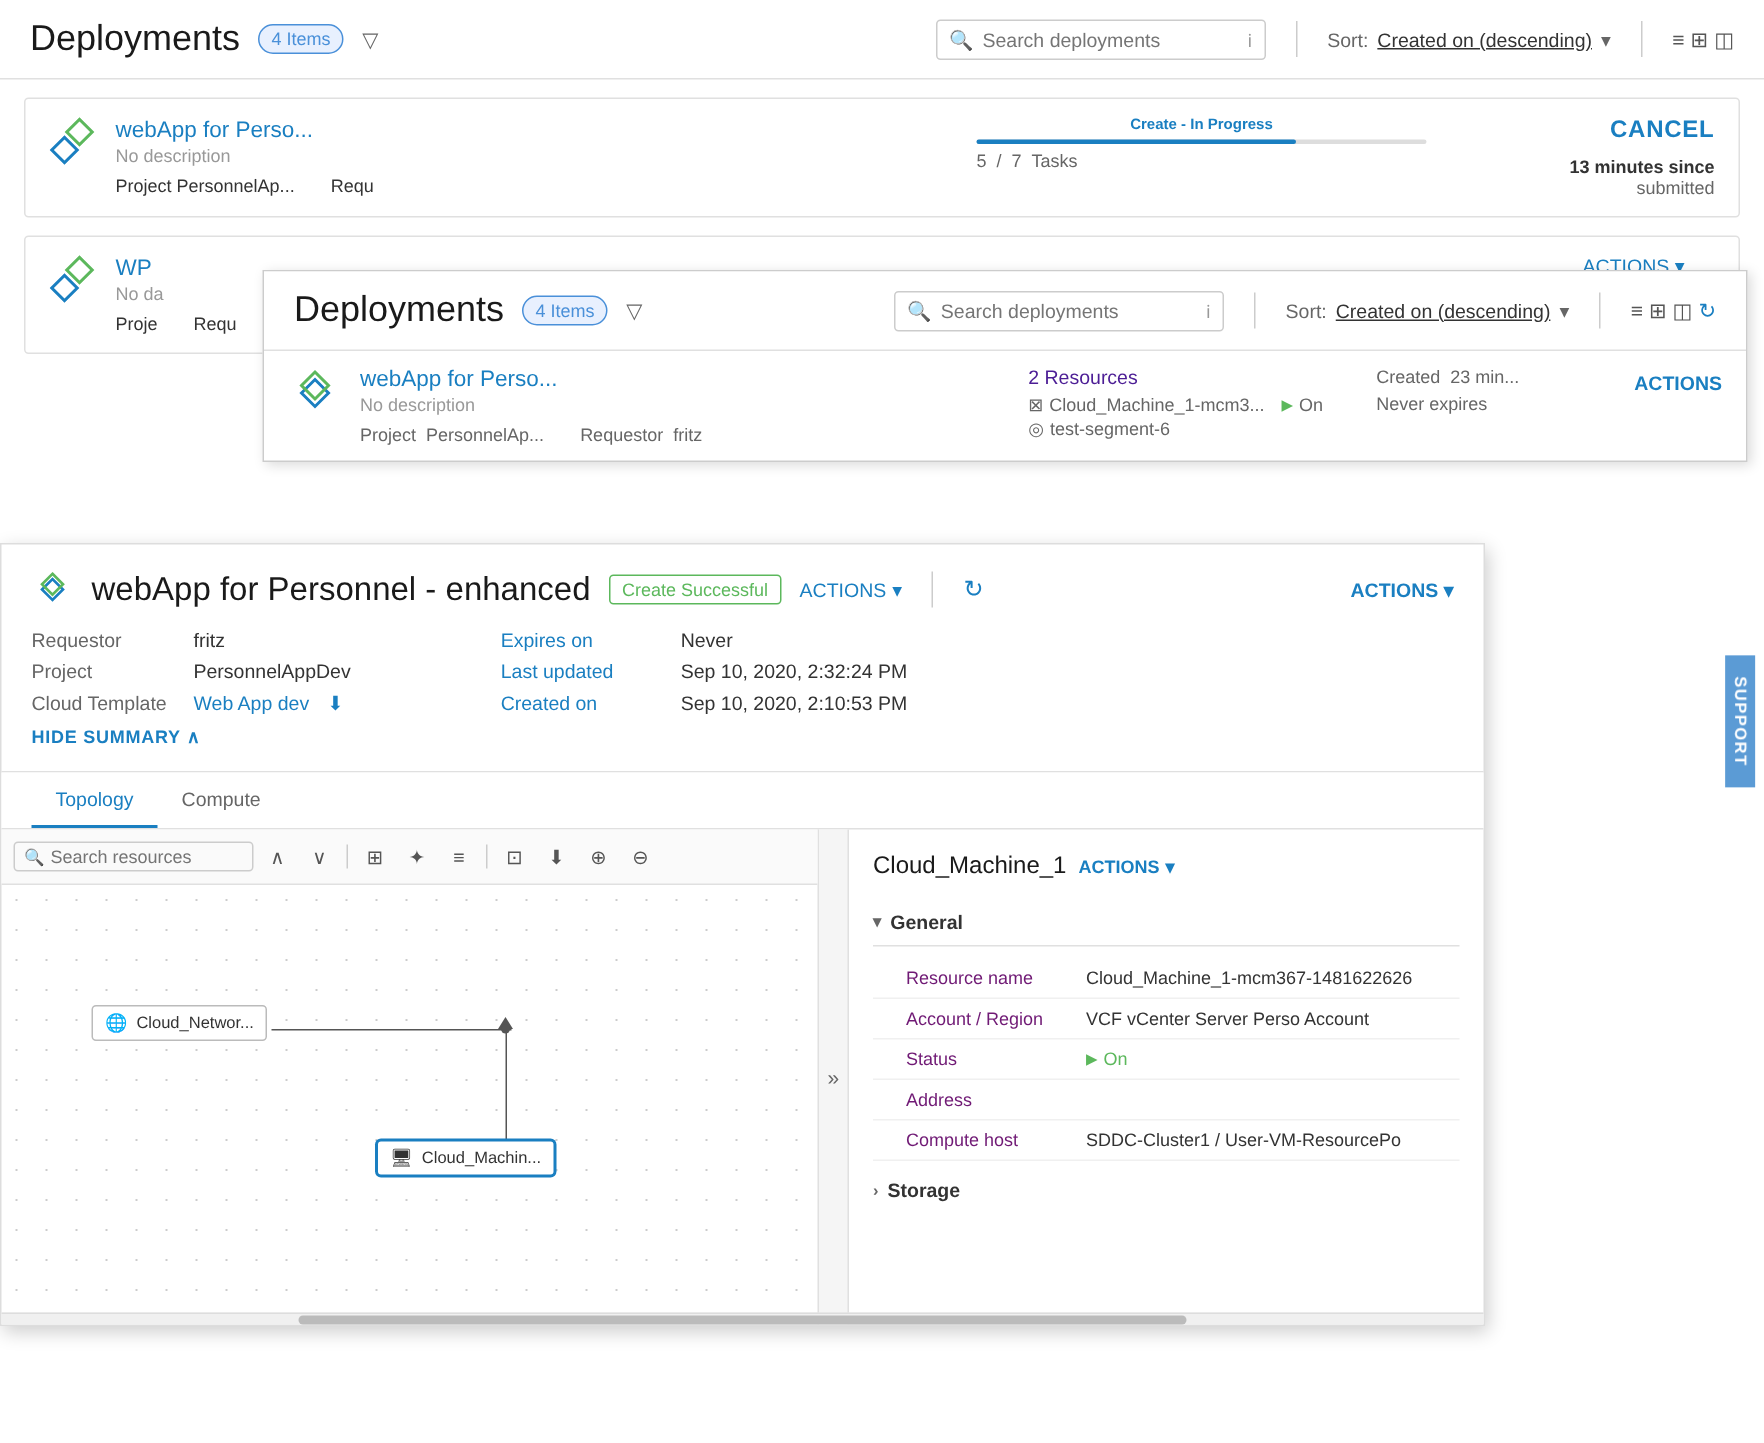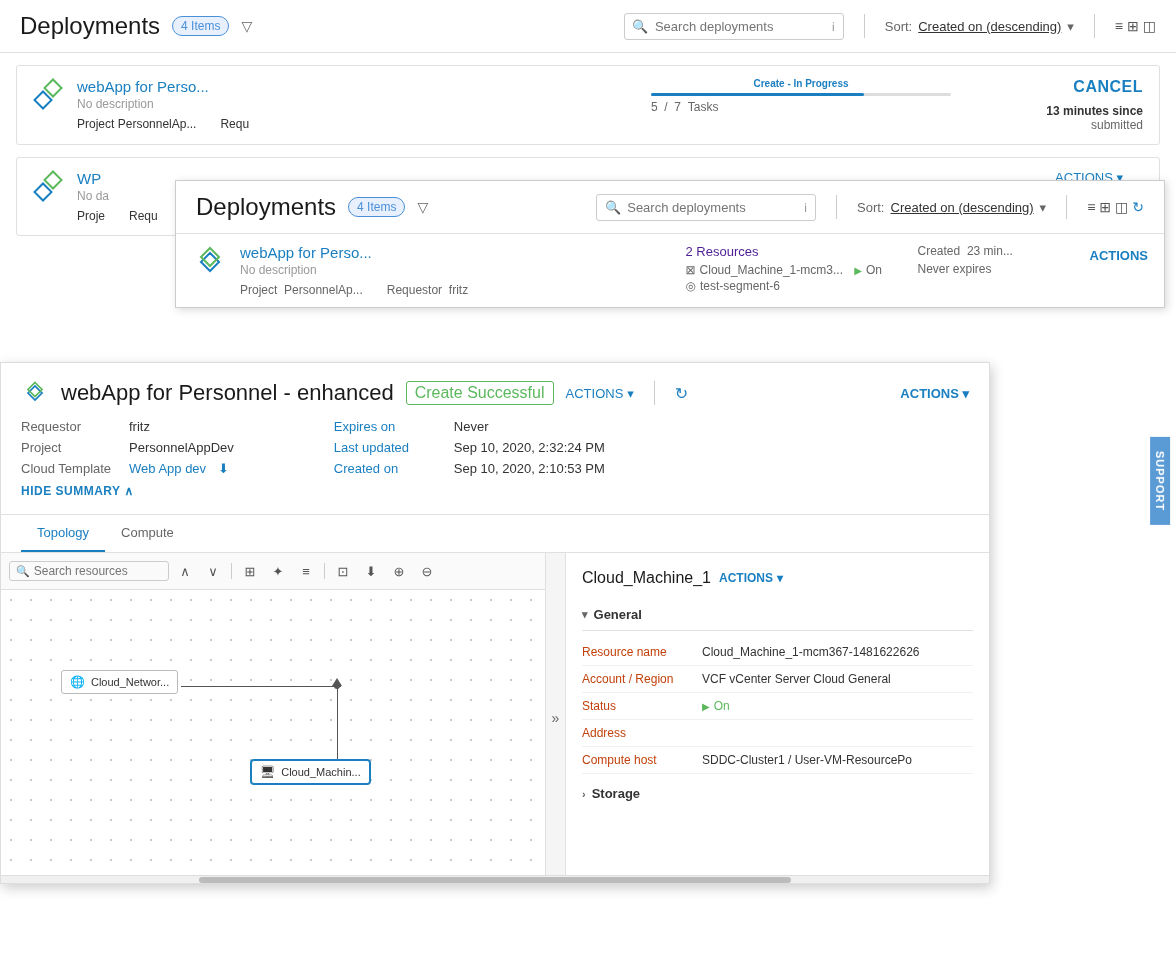--- a/index.html
+++ b/index.html
@@ -164,21 +164,21 @@
       font-size: 22px;
       font-weight: 300;
       color: #1a1a1a;
     }
 
     .status-badge {
       background: #fff;
       border: 1px solid #5cb85c;
       border-radius: 3px;
       padding: 2px 8px;
-      font-size: 16px;
+      font-size: 12px;
       color: #5cb85c;
     }
 
     .actions-btn {
       display: flex;
       align-items: center;
       gap: 4px;
       color: #1a7fc1;
       font-size: 13px;
       font-weight: 500;
@@ -353,21 +353,22 @@
 
     .property-row {
       display: flex;
       padding: 6px 0;
       font-size: 12px;
       border-bottom: 1px solid #f0f0f0;
     }
 
     .prop-key {
       flex: 0 0 120px;
-      color: #c2410c;
+      color: #701a75;
+      margin-left: 22px;
     }
 
     .prop-val {
       color: #333;
       flex: 1;
       overflow: hidden;
       text-overflow: ellipsis;
       white-space: nowrap;
     }
 
@@ -701,21 +702,21 @@
         <span>General</span>
       </div>
 
       <div>
         <div class="property-row">
           <span class="prop-key">Resource name</span>
           <span class="prop-val">Cloud_Machine_1-mcm367-1481622626</span>
         </div>
         <div class="property-row">
           <span class="prop-key">Account / Region</span>
-          <span class="prop-val">VCF vCenter Server Cloud General</span>
+          <span class="prop-val">VCF vCenter Server Perso Account</span>
         </div>
         <div class="property-row">
           <span class="prop-key">Status</span>
           <span class="prop-val green">
             <span style="color:#5cb85c;font-size:10px;">▶</span>
             <span>On</span>
           </span>
         </div>
         <div class="property-row">
           <span class="prop-key">Address</span>

